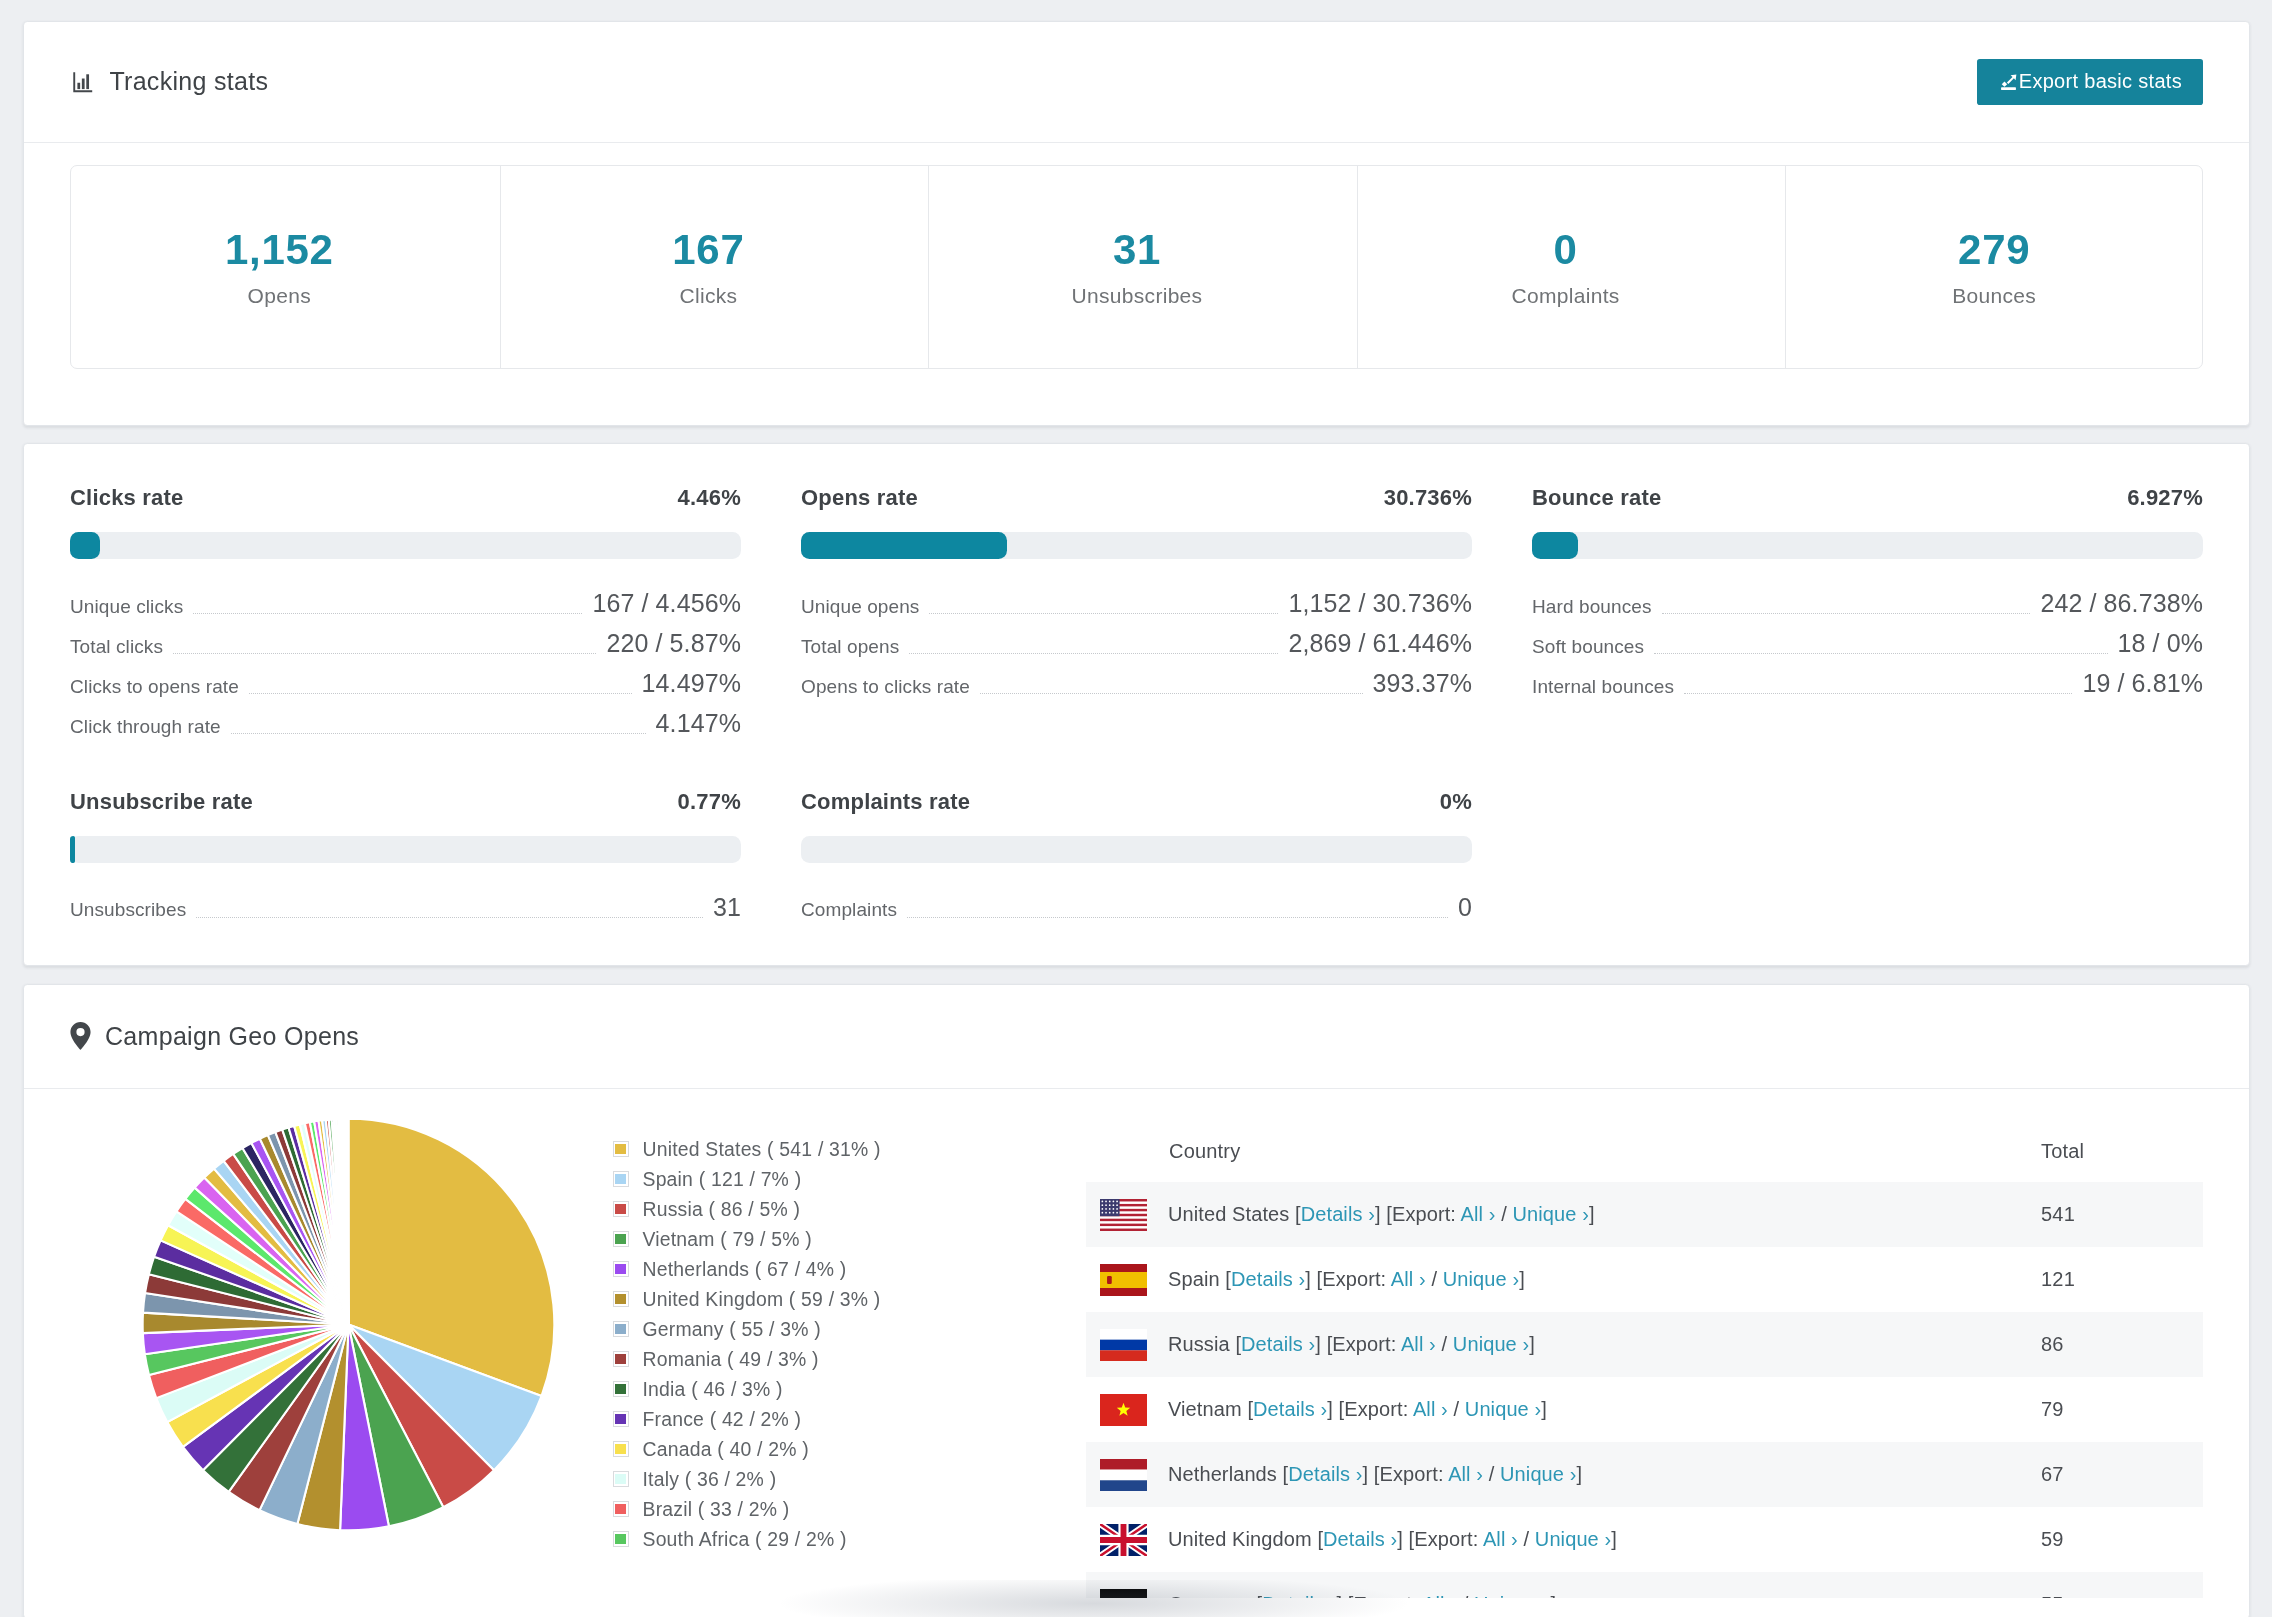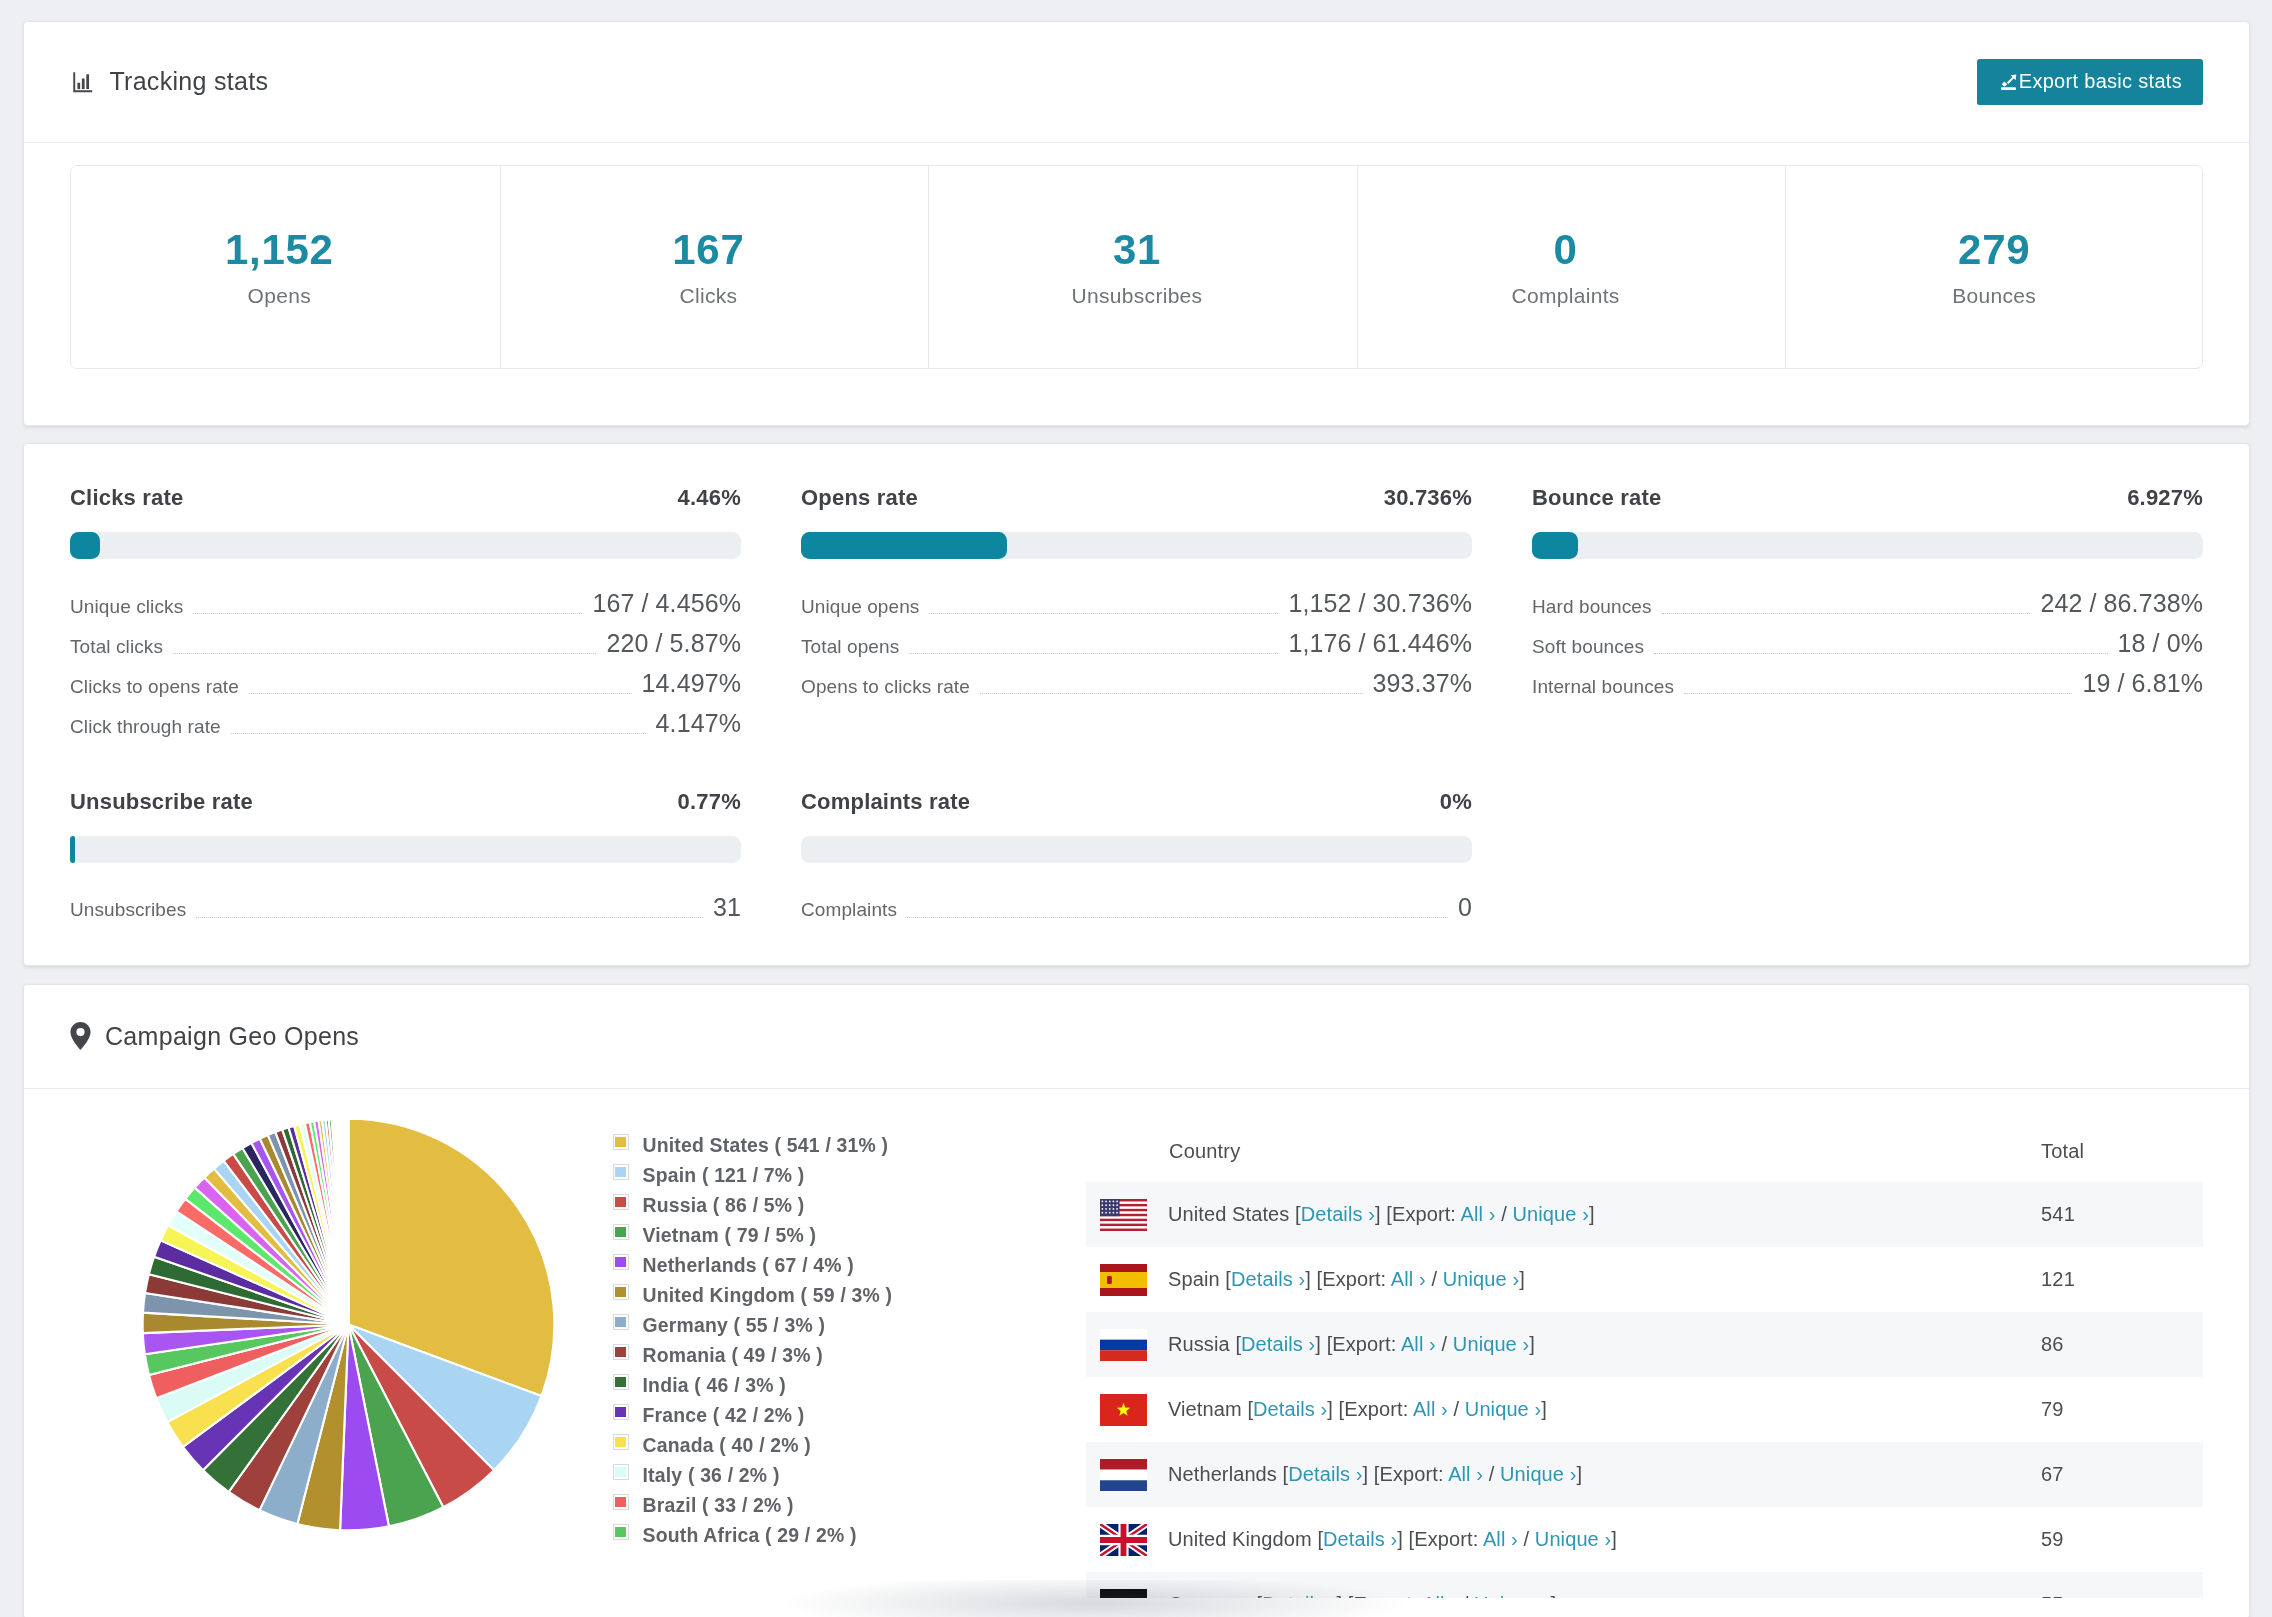--- a/index.html
+++ b/index.html
@@ -42,21 +42,21 @@
   .rate-row-label { font-size:19px; color:#63666a; line-height:1.1; letter-spacing:0.1px; }
   .rate-leader { flex:1; margin:0 10px; border-bottom:1.4px dotted #c6c9cd; position:relative; top:-3.5px; }
   .rate-row-value { font-size:25px; color:#54575b; line-height:1.1; letter-spacing:0.1px; }
 
   
   .card-geo { height:635px; overflow:hidden; }
   .geo-content { display:flex; padding:17.6px 46px 0 46px; }
   .pie-wrap { width:508px; flex:0 0 auto; }
   .pie-wrap svg { display:block; margin:7px 0 0 67px; }
   .legend { width:402px; flex:0 0 auto; margin-left:35px; padding-top:28px; list-style:none; }
-  .legend-item { display:flex; align-items:flex-start; height:30px;font-weight:bold; }
+  .legend-item { display:flex; align-items:center; height:30px; }
   .legend-swatch { width:15.5px; height:15.5px; border:1.4px solid #d9dbde; padding:1.4px; margin-right:14px; flex:0 0 auto; }
   .legend-swatch i { display:block; width:100%; height:100%; }
   .legend-label { font-size:19.4px; color:#5f6367; letter-spacing:0.2px; white-space:nowrap; }
 
   .geo-table { flex:1; margin-left:71px; padding-top:14px; }
   .t-head { display:flex; align-items:center; height:62px; font-size:20px; color:#4a4d52; letter-spacing:0.2px; }
   .t-head .c-country { padding-left:83px; flex:1; }
   .t-head .c-total { width:162px; }
   .t-row { display:flex; align-items:center; height:65px; font-size:20px; color:#4a4d52; }
   .t-row.striped { background:#f6f7f8; }
@@ -163,21 +163,21 @@
             <div class="rate-fill" style="width: 30.736%;"></div>
           </div>
           <div class="rate-row">
             <span class="rate-row-label">Unique opens</span>
             <span class="rate-leader"></span>
             <span class="rate-row-value">1,152 / 30.736%</span>
           </div>
           <div class="rate-row">
             <span class="rate-row-label">Total opens</span>
             <span class="rate-leader"></span>
-            <span class="rate-row-value">1,176 / 61.446%</span>
+            <span class="rate-row-value">2,869 / 61.446%</span>
           </div>
           <div class="rate-row">
             <span class="rate-row-label">Opens to clicks rate</span>
             <span class="rate-leader"></span>
             <span class="rate-row-value">393.37%</span>
           </div>
         </section>
         <section>
           <div class="rate-head">
             <span class="rate-title">Bounce rate</span>

